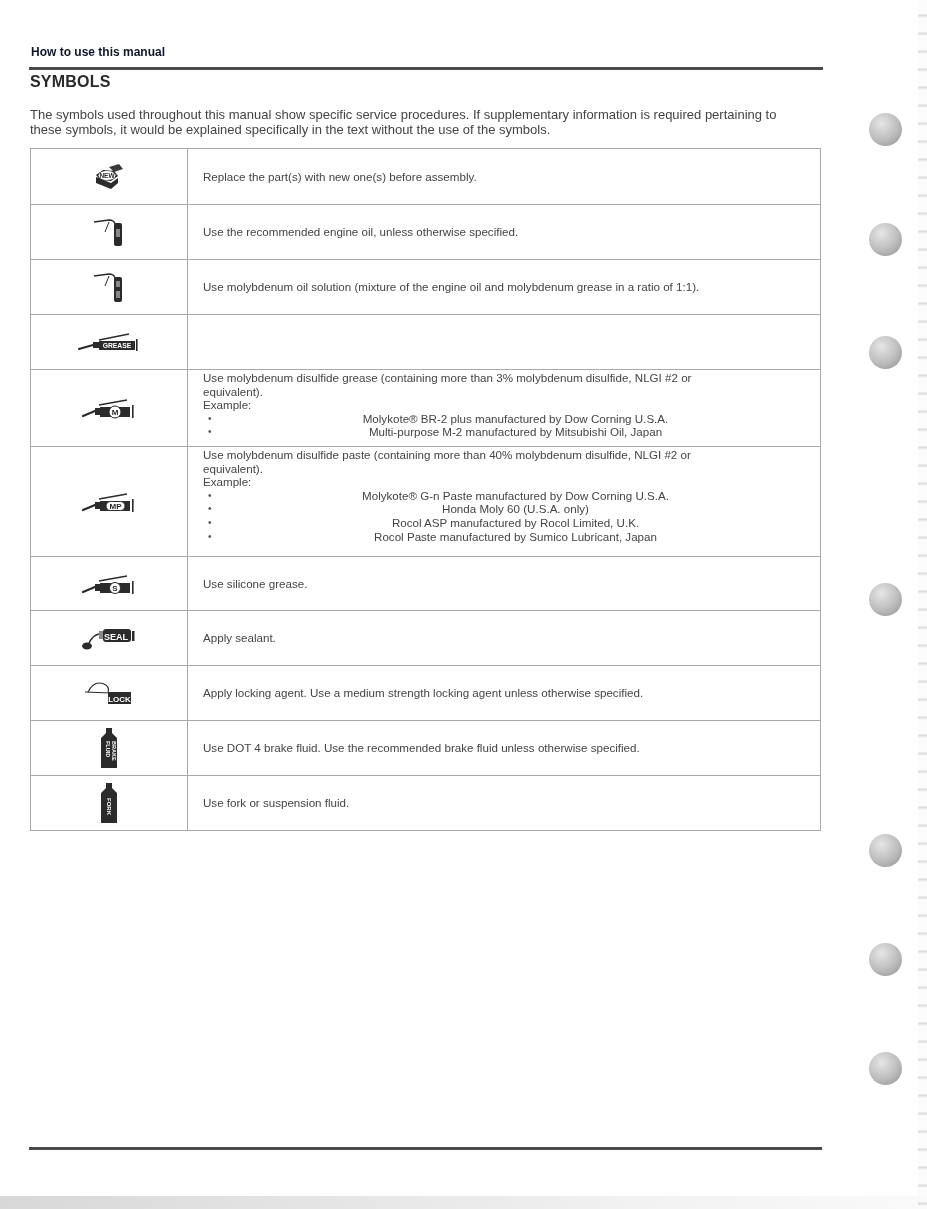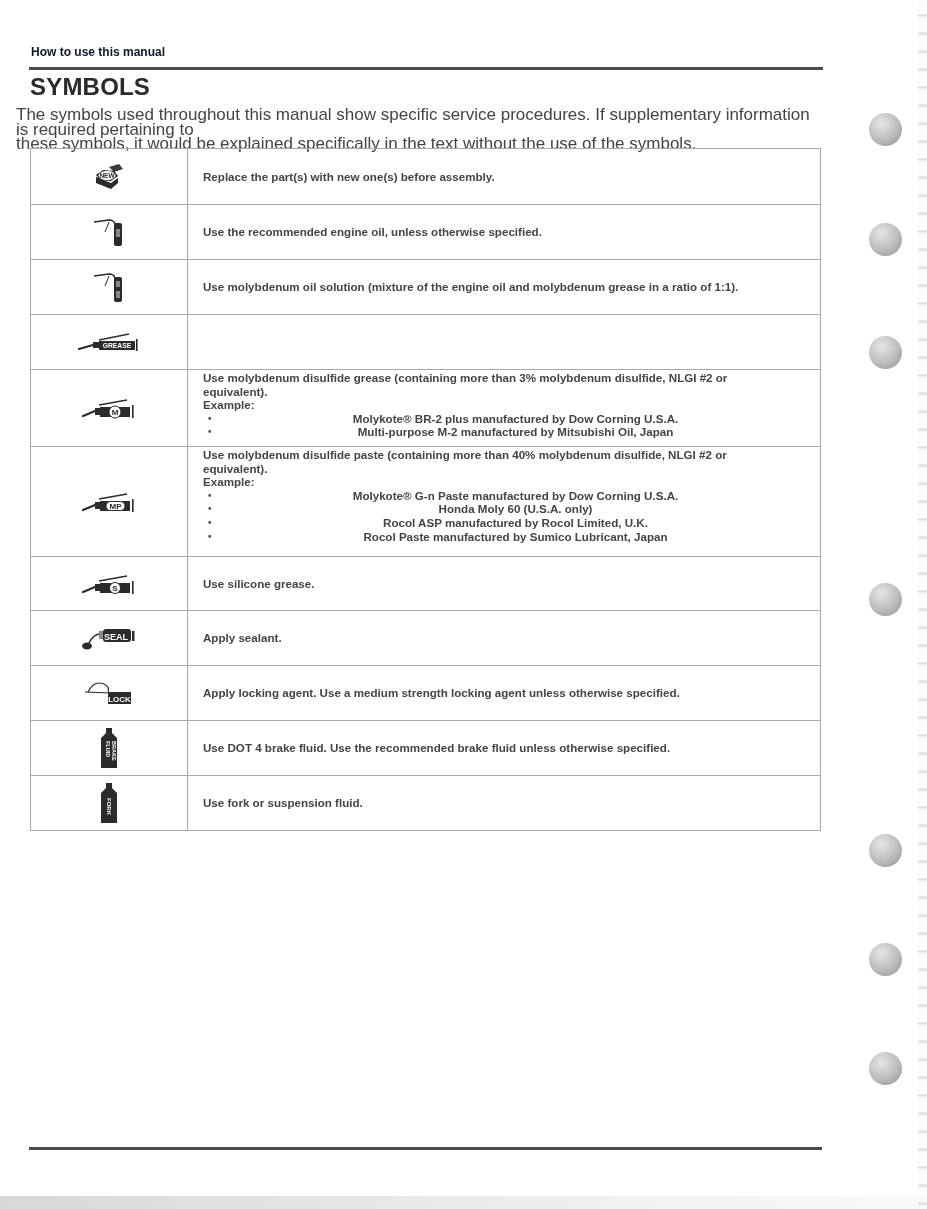--- a/index.html
+++ b/index.html
@@ -9,41 +9,41 @@
   .section-title {
     position: absolute; left: 31px; top: 45px;
     font-size: 12px; font-weight: bold; color: #0f172a;
   }
   .top-rule {
     position: absolute; left: 29px; top: 67px; width: 794px; height: 3px;
     background: #4a4a4a;
   }
   .page-heading {
     position: absolute; left: 30px; top: 73px;
-    font-size: 24px; font-weight: bold; color: #2a2a2a; letter-spacing: 0.2px;
+    font-size: 16px; font-weight: bold; color: #2a2a2a; letter-spacing: 0.2px;
   }
   .intro {
-    position: absolute; left: 16px; top: 108px; width: 800px;
-    font-size: 17px; line-height: 14.5px; color: #444;
+    position: absolute; left: 30px; top: 108px; width: 800px;
+    font-size: 13px; line-height: 14.5px; color: #444;
   }
 
   .symbol-table {
     position: absolute; left: 30px; top: 148px; width: 791px;
     border: 1px solid #a9a9a9;
   }
   .row { display: flex; border-top: 1px solid #a9a9a9; }
   .row:first-child { border-top: none; }
   .icon-cell {
     width: 157px; border-right: 1px solid #a9a9a9;
     display: flex; align-items: center; justify-content: center;
   }
   .text-cell {
     flex: 1; padding: 0 10px 0 15px;
     display: flex; flex-direction: column; justify-content: center;
-    font-size: 11.6px; line-height: 13.6px; color: #444; font-weight: bold;
+    font-size: 11.6px; line-height: 13.6px; color: #444;
   }
   .text-cell.multi { justify-content: flex-start; padding-top: 1px; }
   .bullets { list-style: none; }
   .bullets li { padding-left: 18px; position: relative; text-align: center; }
   .bullets li::before {
     content: "\2022"; position: absolute; left: 5px; top: 0; font-size: 10px; color: #555;
   }
 
   .bottom-rule {
     position: absolute; left: 29px; top: 1147px; width: 793px; height: 3px;

